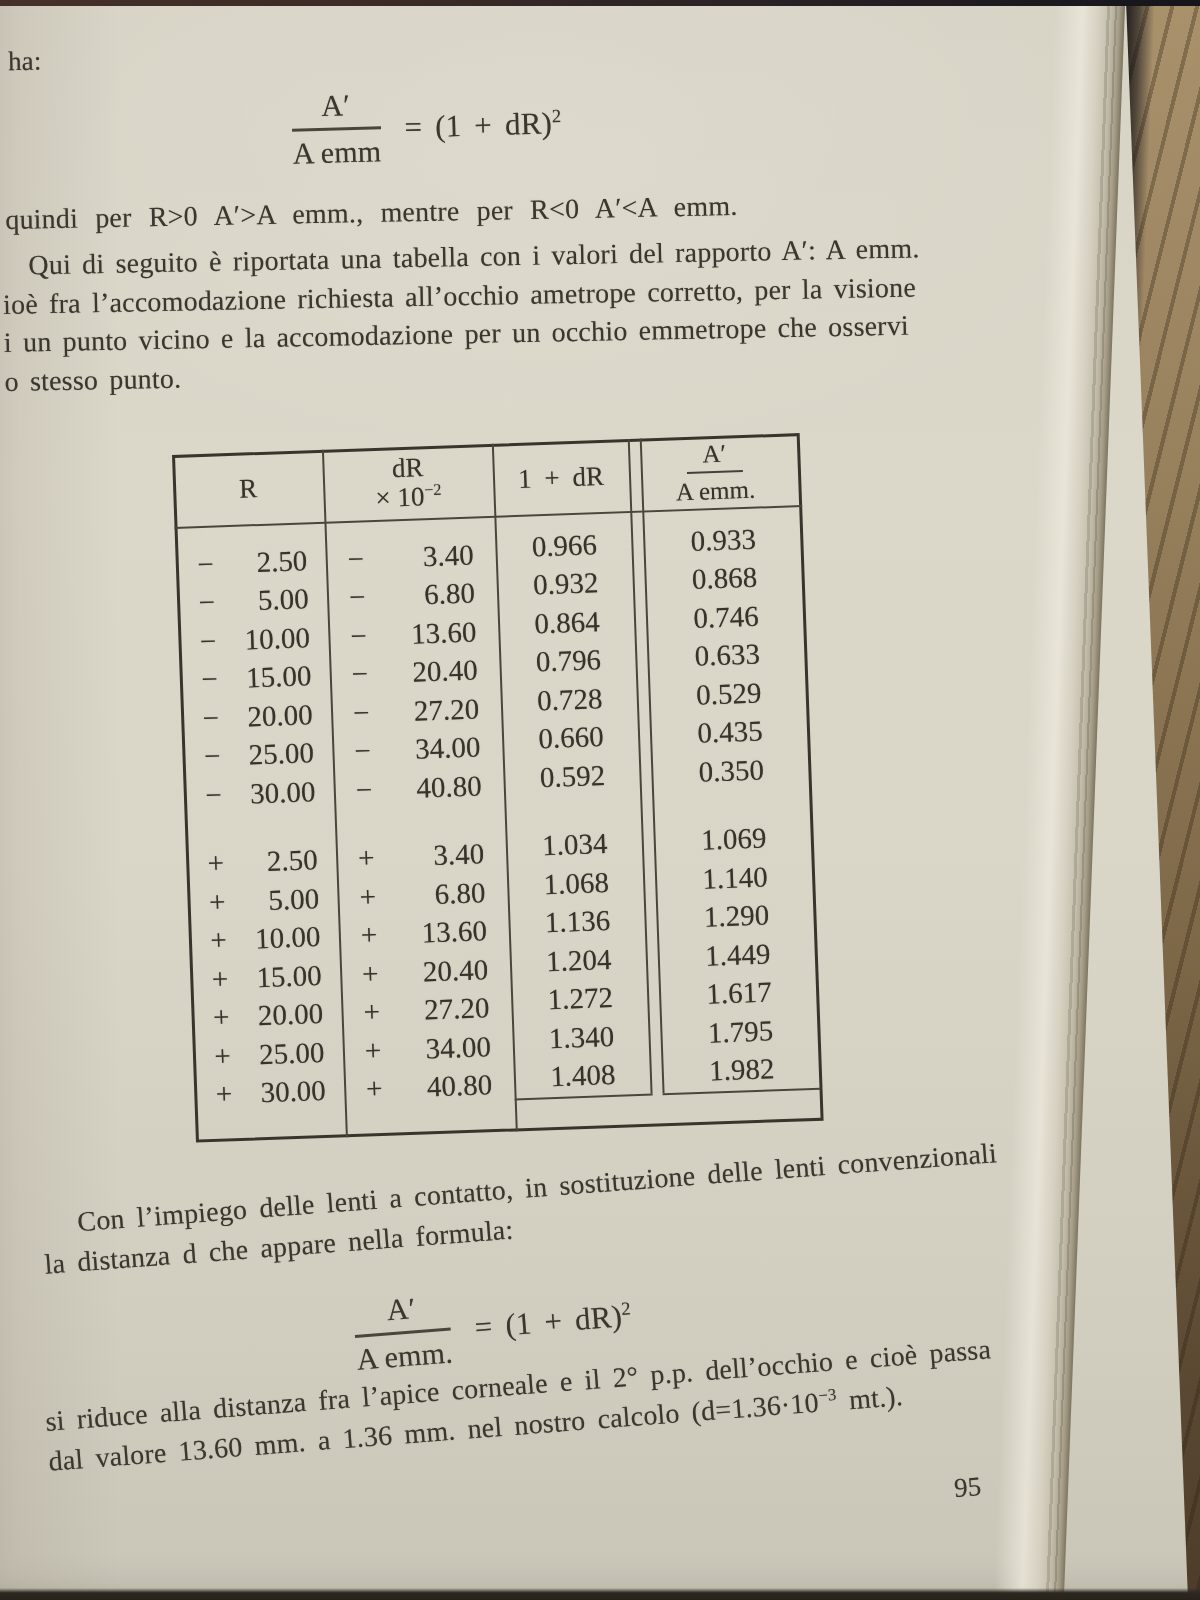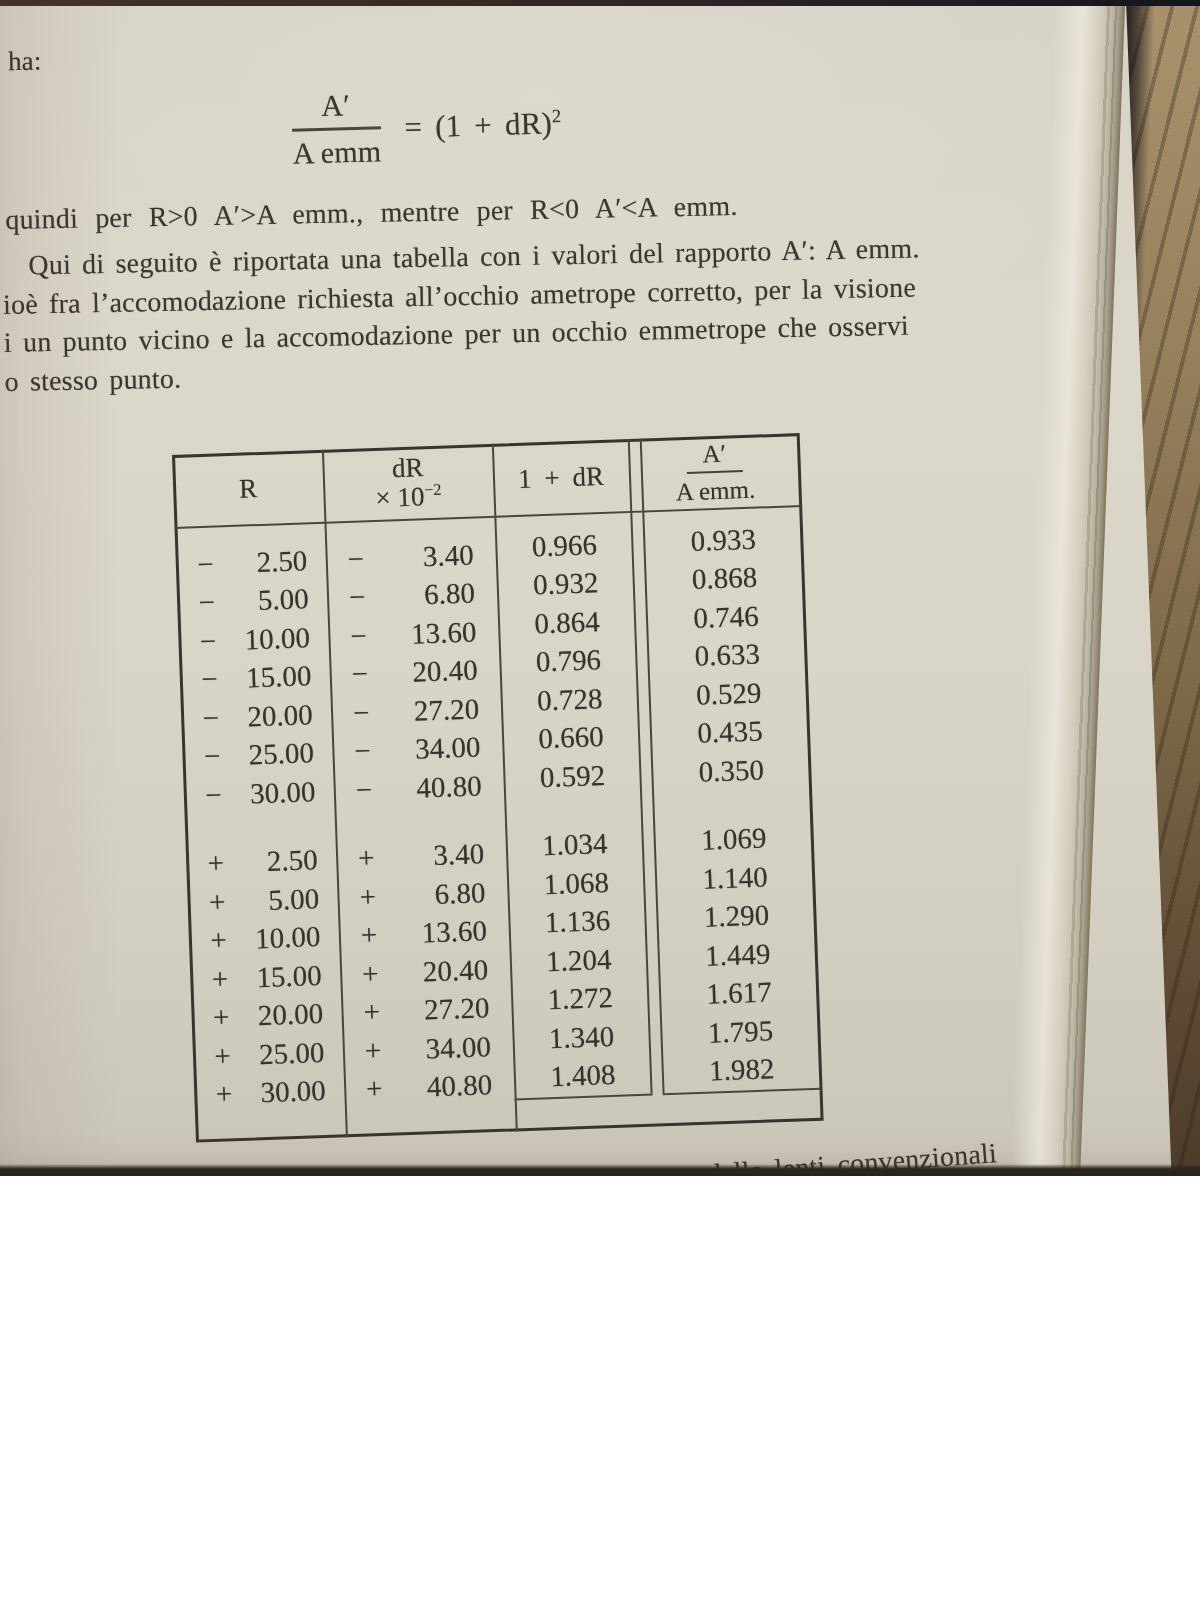--- a/index.html
+++ b/index.html
@@ -1,17 +1,17 @@
 <!DOCTYPE html>
 <html><head>
 <meta charset="utf-8">
 <style>
   html,body{margin:0;padding:0;}
   .stage{
-    position:relative; width:1200px; height:1176px; overflow:hidden;
+    position:relative; width:1200px; height:1600px; overflow:hidden;
     font-family:"Liberation Serif","DejaVu Serif",serif;
     background:
       repeating-linear-gradient(104deg, rgba(42,28,14,0) 0 9px, rgba(42,28,14,0.30) 9px 13px, rgba(42,28,14,0) 13px 24px),
       linear-gradient(to bottom, #a8916b 0%, #97805c 30%, #7c6747 60%, #5c4a33 85%, #4c3c29 100%);
     text-decoration: underline;
   }
   .edge-shadow{
     position:absolute; left:1122px; top:-24px; width:34px; height:1680px;
     transform:rotate(2.2deg); transform-origin:top left;
     background:linear-gradient(to right, rgba(10,10,16,0.95), rgba(12,12,18,0.55) 55%, rgba(12,12,18,0) 100%);

